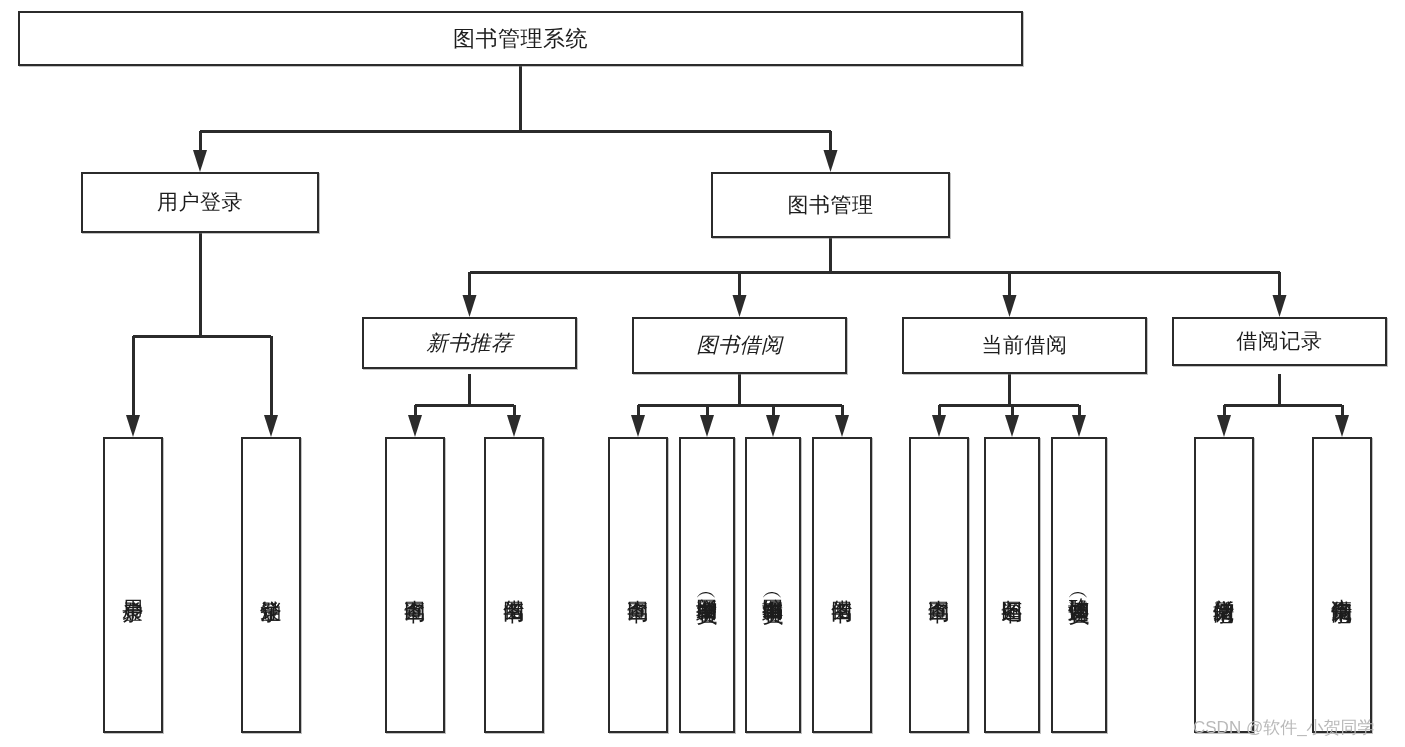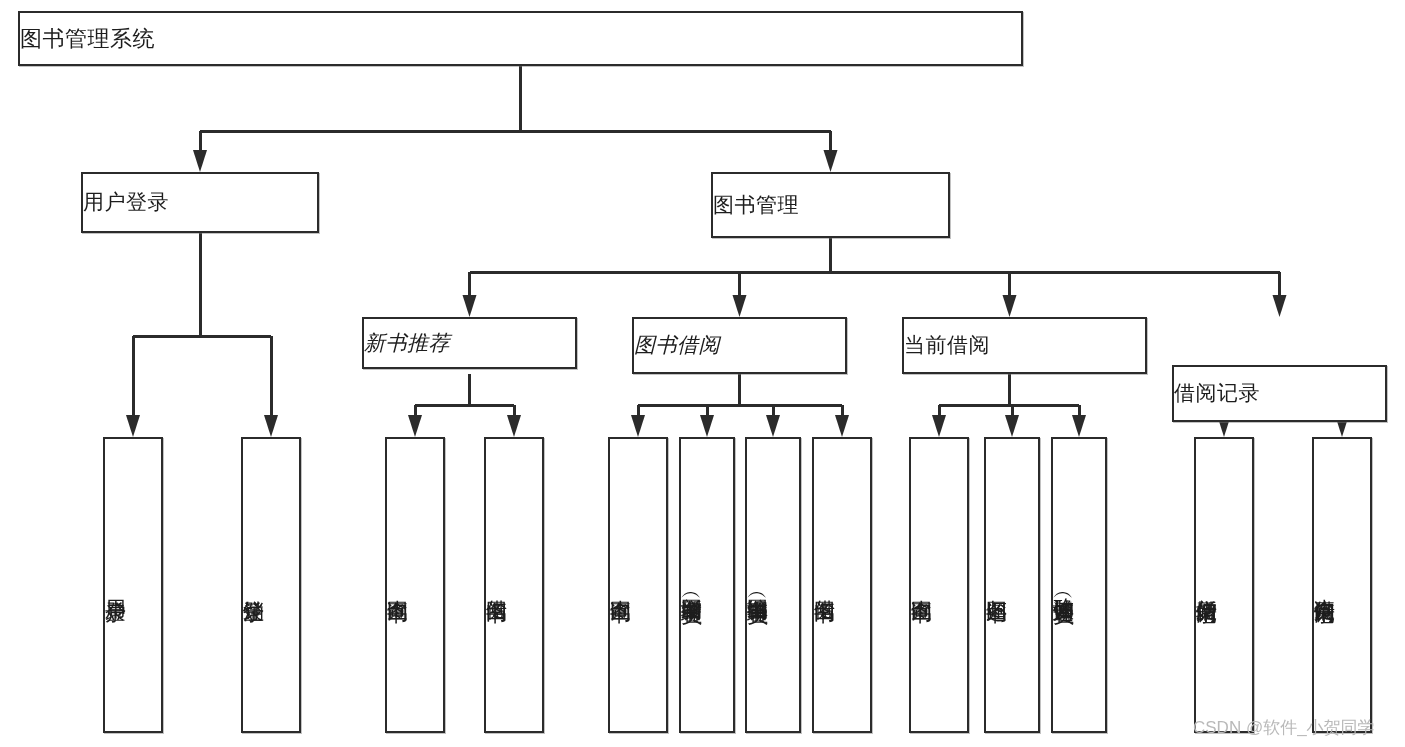--- a/index.html
+++ b/index.html
@@ -27,21 +27,21 @@
     display: block;
   }
   .node-box {
     position: absolute;
     box-sizing: border-box;
     background: #ffffff;
     border: 2px solid #2b2b2b;
     box-shadow: 1px 1px 0 rgba(120,120,120,0.45);
     display: flex;
     align-items: center;
-    justify-content: flex-start;
+    justify-content: center;
     overflow: hidden;
   }
   .node-label {
     color: #1d1d1d;
     text-align: center;
     line-height: 1.25;
     letter-spacing: 0.5px;
     white-space: pre-wrap;
     user-select: none;
   }
@@ -141,21 +141,21 @@
       </div>
       <div class="node-box horizontal" style="left: 362px; top: 317px; width: 215px; height: 52px; border-color: rgb(43, 43, 43); font-style: italic;">
         <span class="node-label" style="color: rgb(29, 29, 29);">新书推荐</span>
       </div>
       <div class="node-box horizontal" style="left: 632px; top: 317px; width: 215px; height: 57px; border-color: rgb(43, 43, 43); font-style: italic;">
         <span class="node-label" style="color: rgb(29, 29, 29);">图书借阅</span>
       </div>
       <div class="node-box horizontal" style="left: 902px; top: 317px; width: 245px; height: 57px; border-color: rgb(43, 43, 43);">
         <span class="node-label" style="color: rgb(29, 29, 29);">当前借阅</span>
       </div>
-      <div class="node-box horizontal" style="left: 1172px; top: 317px; width: 215px; height: 57px; border-color: rgb(43, 43, 43); margin-top: 48px;">
+      <div class="node-box horizontal" style="left: 1172px; top: 317px; width: 215px; height: 49px; border-color: rgb(43, 43, 43);">
         <span class="node-label" style="color: rgb(29, 29, 29);">借阅记录</span>
       </div>
       <div class="node-box vertical" style="left: 103px; top: 437px; width: 60px; height: 296px; border-color: rgb(43, 43, 43);">
         <span class="node-label" style="color: rgb(29, 29, 29);">用户登录</span>
       </div>
       <div class="node-box vertical" style="left: 241px; top: 437px; width: 60px; height: 296px; border-color: rgb(43, 43, 43);">
         <span class="node-label" style="color: rgb(29, 29, 29);">注销登录</span>
       </div>
       <div class="node-box vertical" style="left: 385px; top: 437px; width: 60px; height: 296px; border-color: rgb(43, 43, 43);">
         <span class="node-label" style="color: rgb(29, 29, 29);">查询图书</span>

